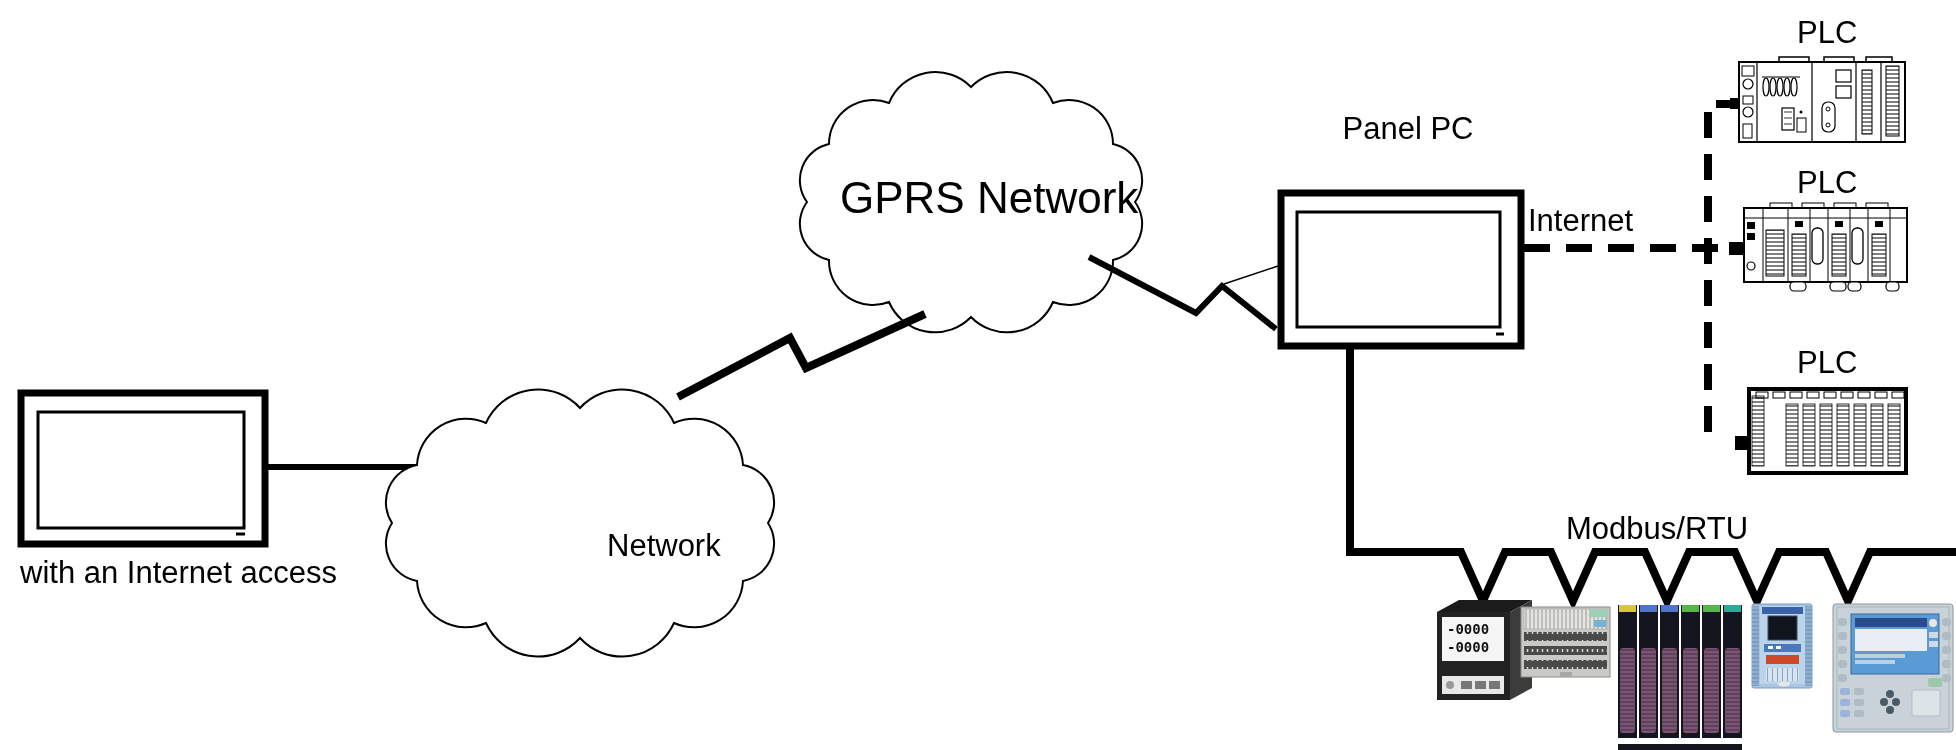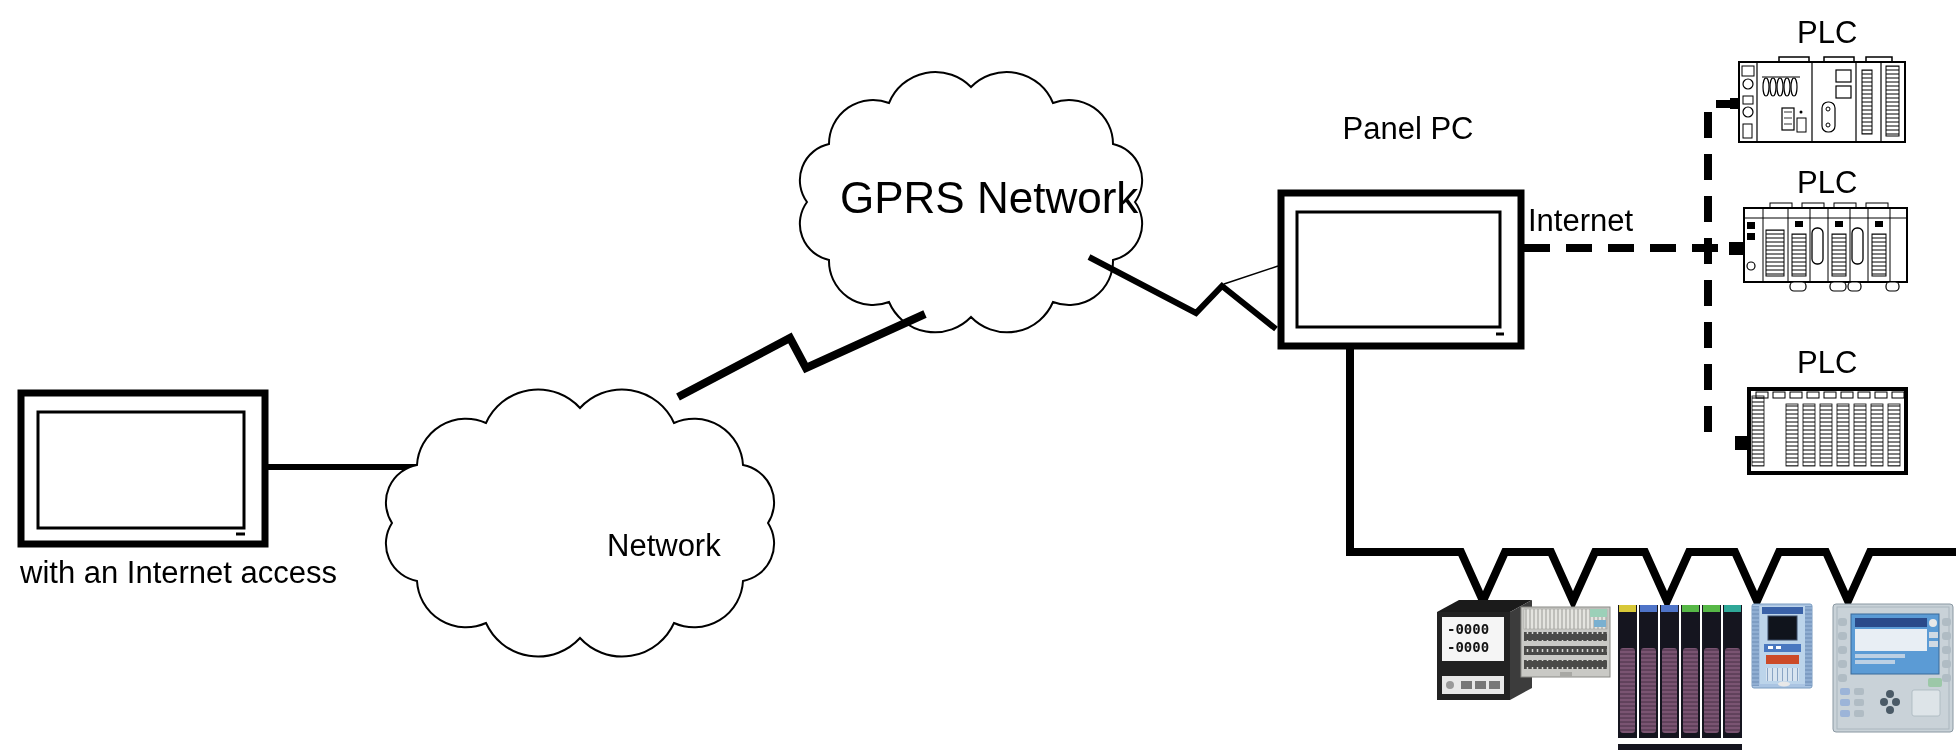--- a/index.html
+++ b/index.html
@@ -281,14 +281,15 @@
 </div>
 
 <div class="lbl" style="left:1528px;top:204px;">Internet</div>
 
 <div class="lbl" style="left:1797px;top:16px;">PLC</div>
 
 <div class="lbl" style="left:1797px;top:166px;">PLC</div>
 
 <div class="lbl" style="left:1797px;top:346px;">PLC</div>
 
+<div class="lbl" style="left:1566px;top:512px;">Modbus/RTU</div>
 
 </div>
 
 </body></html>

